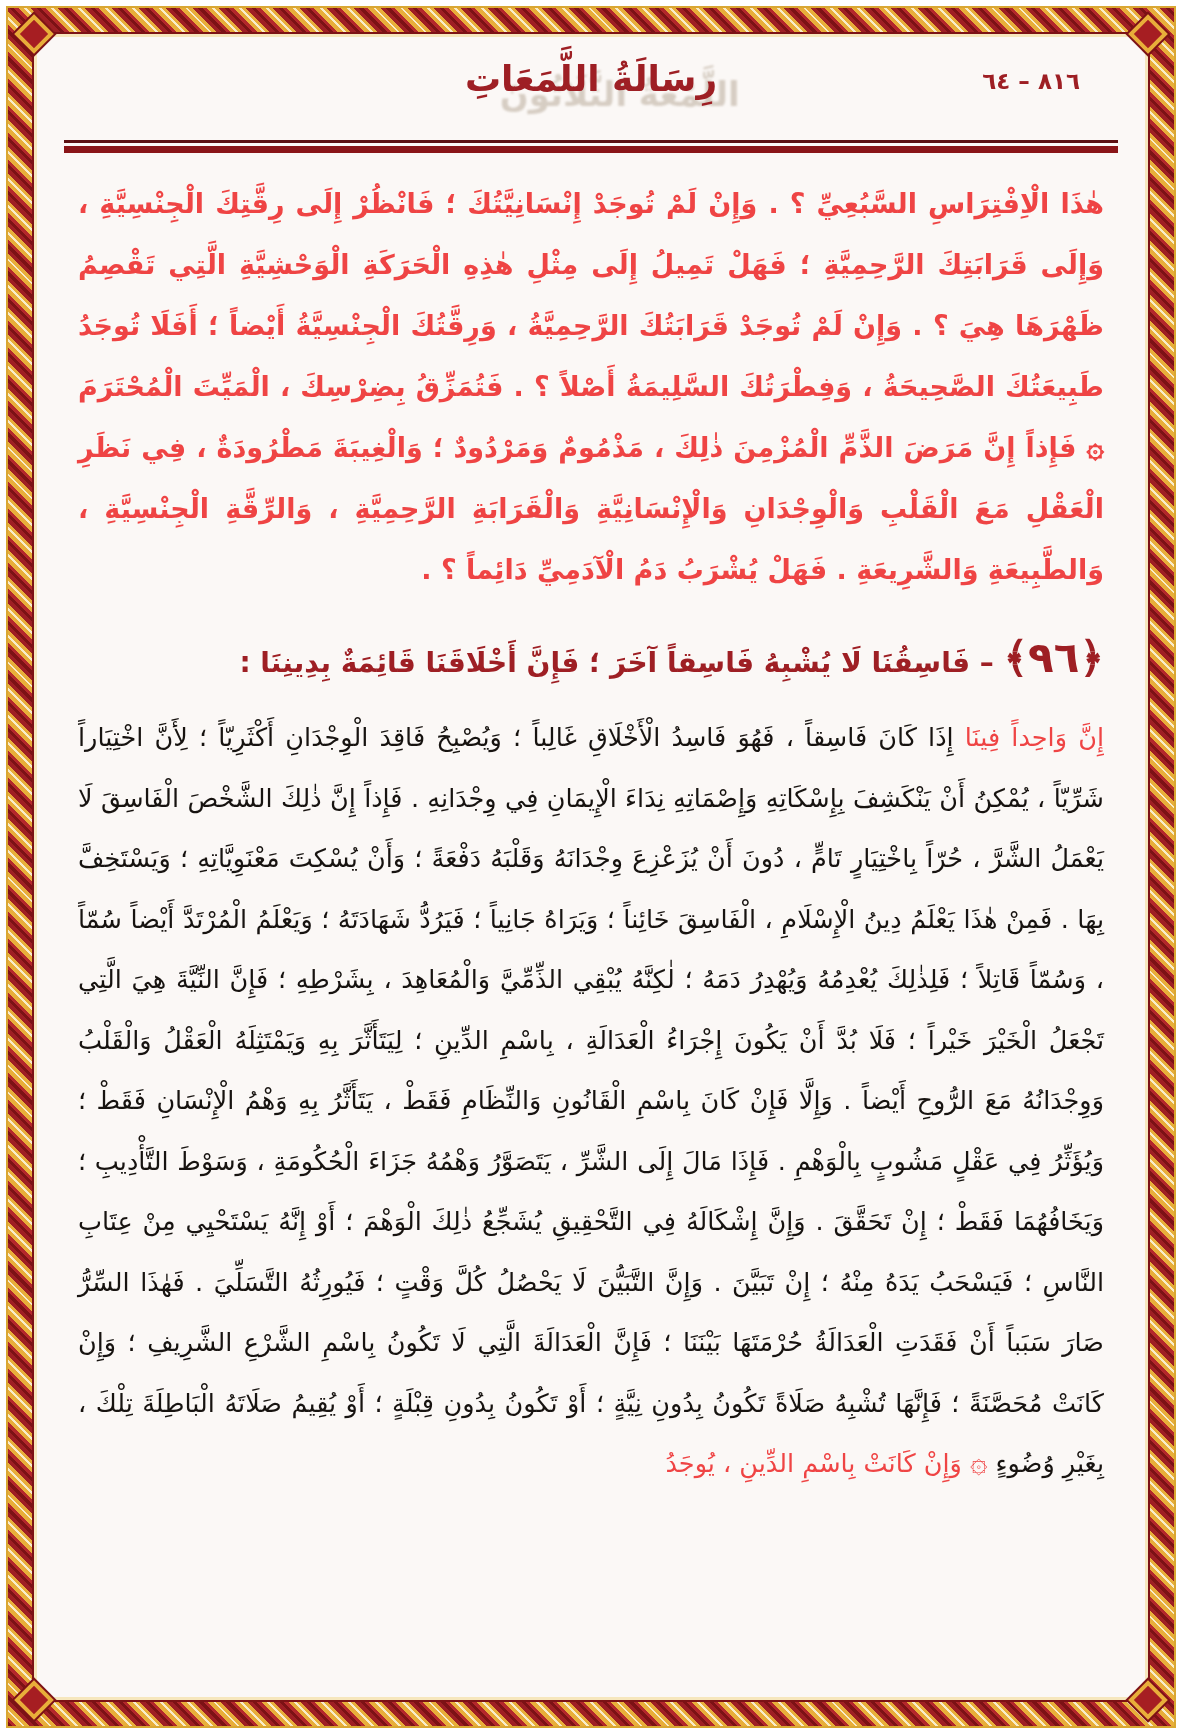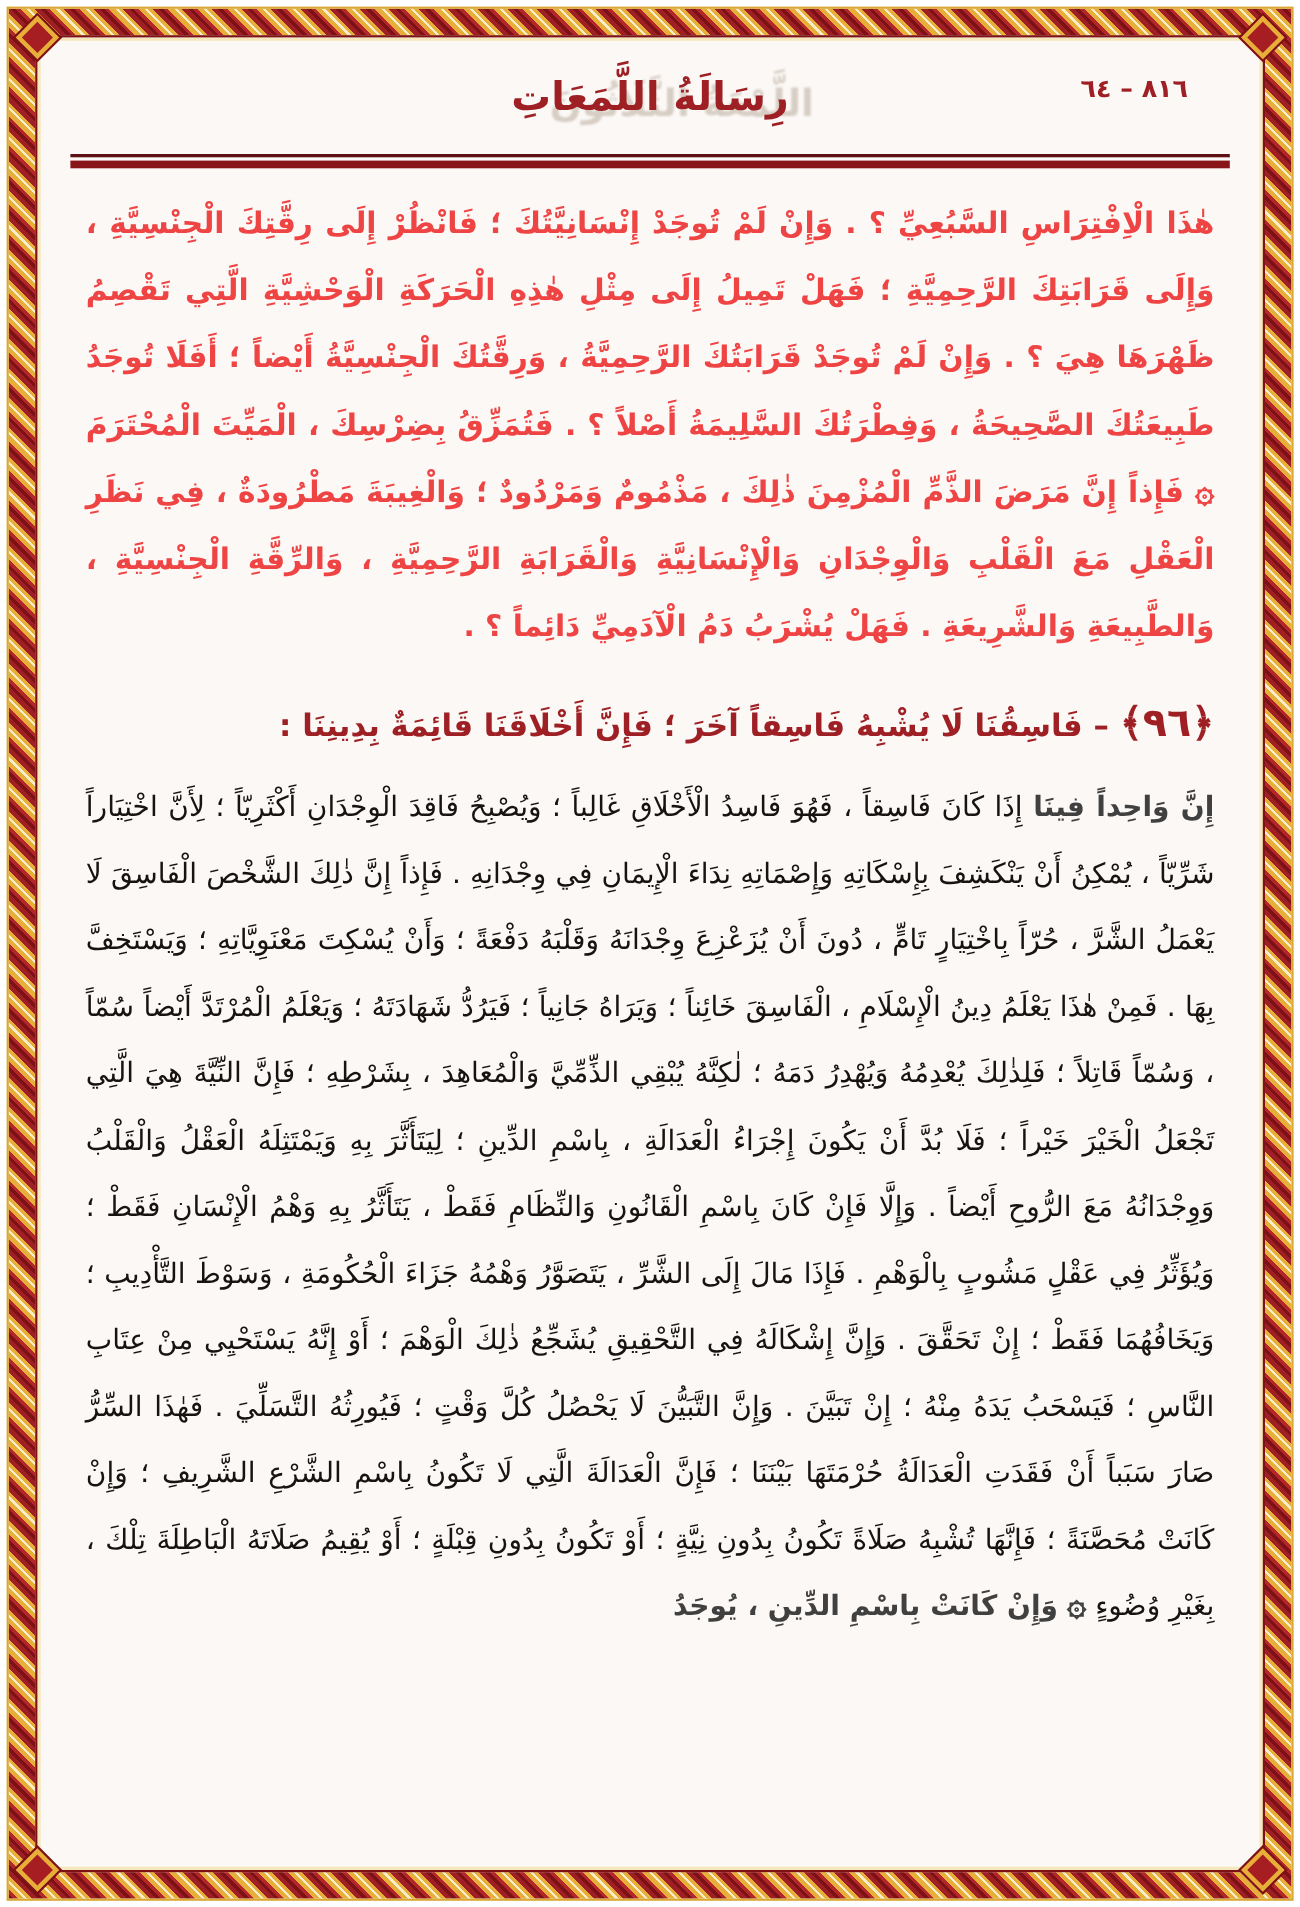--- a/index.html
+++ b/index.html
@@ -34,42 +34,42 @@
     position:absolute;right:38px;top:10px;direction:rtl;
     color:#9e1f24;font-weight:bold;font-size:23px;letter-spacing:1px;
   }
   .title-wrap{position:absolute;left:0;right:0;top:0;text-align:center;height:76px;}
   .ghost-title{
     position:absolute;left:50%;top:16px;transform:translateX(-38%);
     color:#b9ab9a;opacity:.55;filter:blur(1px);
     font-size:34px;font-weight:bold;white-space:nowrap;direction:rtl;
   }
   .main-title{
-    position:relative;display:inline-block;margin-top:10px;direction:rtl;
+    position:relative;display:inline-block;direction:rtl;
     color:#9e1f24;font-weight:bold;font-size:36px;z-index:2;
   }
   
   .rule-thin{height:3px;background:#5d1113;margin-top:6px;}
   .rule-thick{height:7px;background:#8a1518;margin-top:3px;}
   
   .text-area{direction:rtl;padding:0 14px;}
   .para-red{
     margin:20px 0 0 0;color:#ef4444;font-weight:bold;
     font-size:27px;line-height:61px;text-align:justify;
   }
   .section-line{
     margin:26px 0 0 0;color:#9e1f24;font-weight:bold;
     font-size:28px;line-height:64px;text-align:right;
   }
-  .medallion{font-size:36px;letter-spacing:2px;}
+  .medallion{font-size:42px;letter-spacing:2px;}
   .para-main{
     margin:12px 0 0 0;color:#171310;
     font-size:25.5px;line-height:60.5px;text-align:justify;
   }
-  .red{color:#404040;font-weight:bold;}
+  .red{color:#ef4444;font-weight:normal;}
   .rosette{font-size:30px;line-height:0;}
 </style>
 </head>
 <body>
 
 <div class="frame">
   <div class="corner tl"></div>
   <div class="corner tr"></div>
   <div class="corner bl"></div>
   <div class="corner br"></div>

